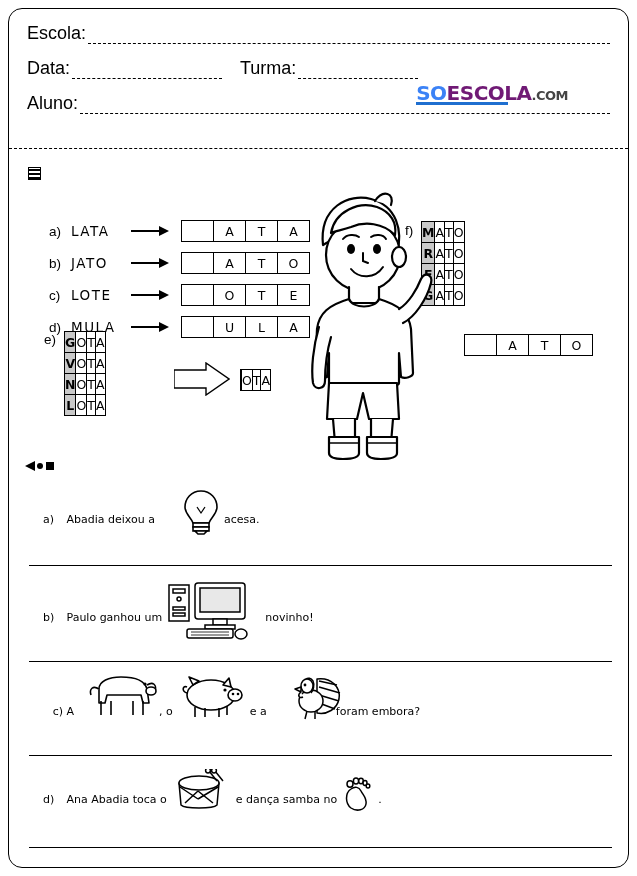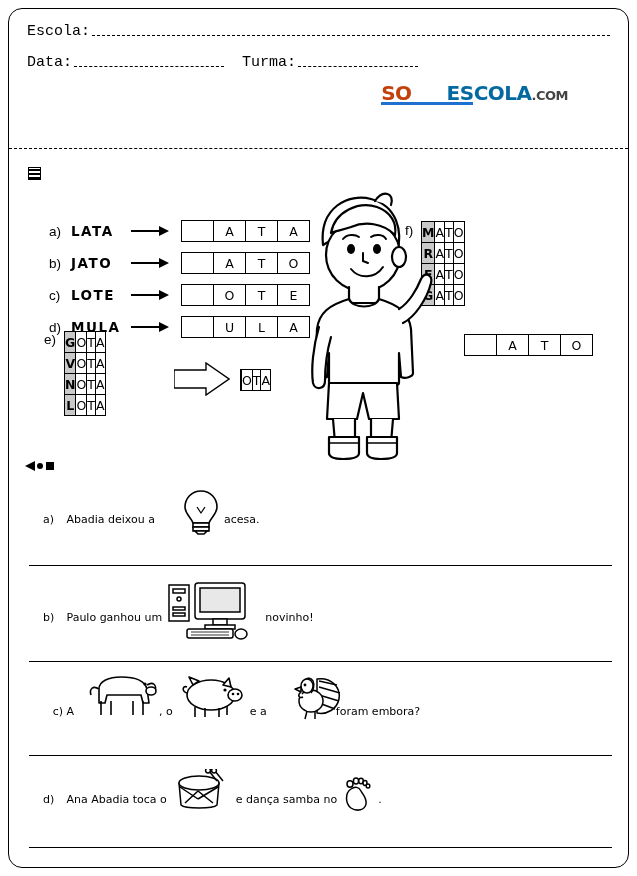--- a/index.html
+++ b/index.html
@@ -19,33 +19,33 @@
     border:1.5px solid #000;
     border-radius:14px;
   }
 
   
   .header {
     position:absolute; left:0; top:0; width:100%; height:140px;
     border-bottom:1.5px dashed #000;
     padding:14px 18px 0 18px;
   }
-  .hrow { display:flex; align-items:flex-start; margin-bottom:14px; font-size:15px;font-family:Liberation Mono, monospace; }
+  .hrow { display:flex; align-items:flex-end; margin-bottom:14px; font-size:18px; }
   .hlabel { white-space:nowrap; padding-right:2px; }
   .dots { flex:1; border-bottom:1px dashed #000; height:13px; }
   .dots.short { flex:0 0 150px; }
   .dots.mid { flex:0 0 120px; }
 
   .logo {
     position:absolute; right:60px; top:72px;
     font-size:20px; font-weight:bold; letter-spacing:-0.5px;
     font-family:"DejaVu Sans", sans-serif;
   }
-  .logo .blue { color:#c2410c; }
-  .logo .blue-o { color:#0369a1;margin-left:35px; }
+  .logo .blue { color:#3b82f6; }
+  .logo .blue-o { color:#701a75; }
   .logo .com { color:#444; font-size:13px; }
   .logo .underline {
     display:block; height:3px; background:#1f6fd0; width:92px; margin-top:-3px;
   }
 
   
   .ex1-title {
     position:absolute; left:40px; top:158px;
     font-size:14.5px; font-weight:bold;
     font-family:"DejaVu Sans", sans-serif;
@@ -56,21 +56,21 @@
     width:13px; height:13px;
     background:
       repeating-linear-gradient(0deg, #000 0 2px, #fff 2px 4px),
       #000;
     border:1px solid #000;
   }
 
   .itemlist { position:absolute; left:40px; top:208px; font-size:13.5px; }
   .item { display:flex; align-items:center; height:28px; margin-bottom:4px; }
   .item .lbl { width:22px; }
-  .item .word { width:60px; letter-spacing:1.5px; font-family:"DejaVu Sans", sans-serif;font-weight:bold; }
+  .item .word { width:60px; letter-spacing:1.5px; font-family:"DejaVu Sans", sans-serif; }
   .arrow {
     width:42px; height:10px; position:relative; margin-right:8px;
   }
   .arrow:before {
     content:""; position:absolute; left:0; top:4px; width:30px; height:1.5px; background:#000;
   }
   .arrow:after {
     content:""; position:absolute; left:28px; top:0; width:0; height:0;
     border-left:10px solid #000; border-top:5px solid transparent; border-bottom:5px solid transparent;
   }
@@ -135,20 +135,24 @@
     </div>
 
     <div class="hrow">
       <span class="hlabel">Data:</span>
       <span class="dots short"></span>
       <span class="hlabel" style="padding-left:18px;">Turma:</span>
       <span class="dots mid"></span>
       <span style="flex:1"></span>
     </div>
 
+    <div class="hrow">
+      <span class="hlabel">Aluno:</span>
+      <span class="dots"></span>
+    </div>
 
     <div class="logo">
       <span class="blue">SO</span><span class="blue-o">ESCOLA</span><span class="com">.COM</span>
       <span class="underline"></span>
     </div>
   </div>
 
   <div class="bullet-sq"></div>
 
   <div class="itemlist">

